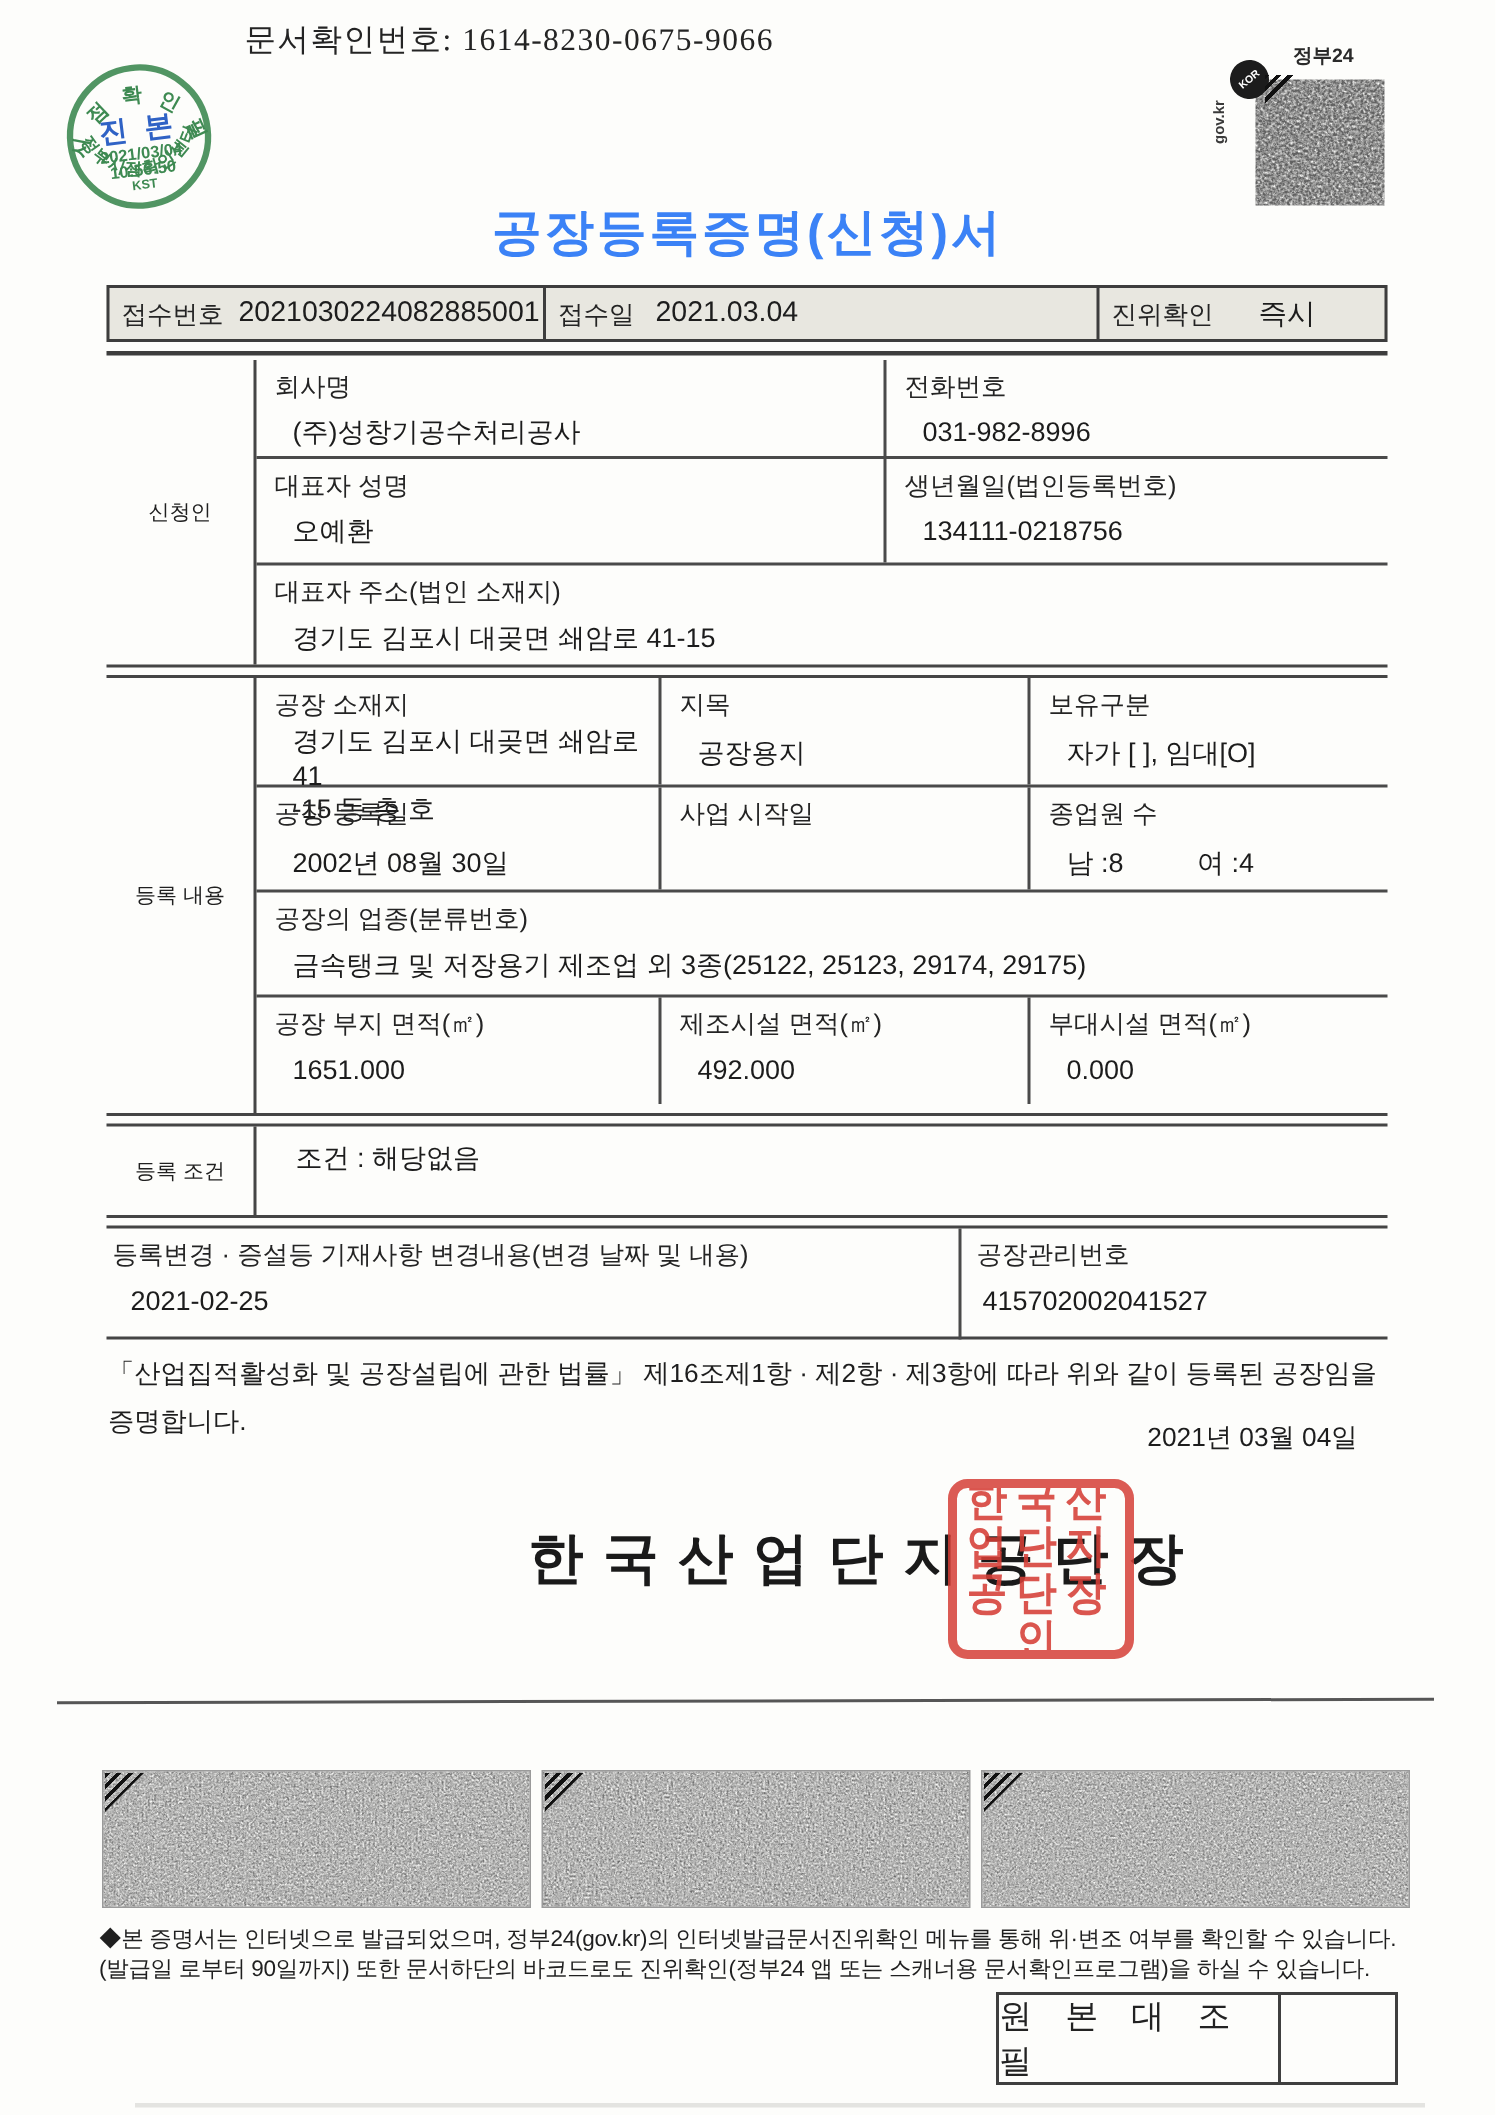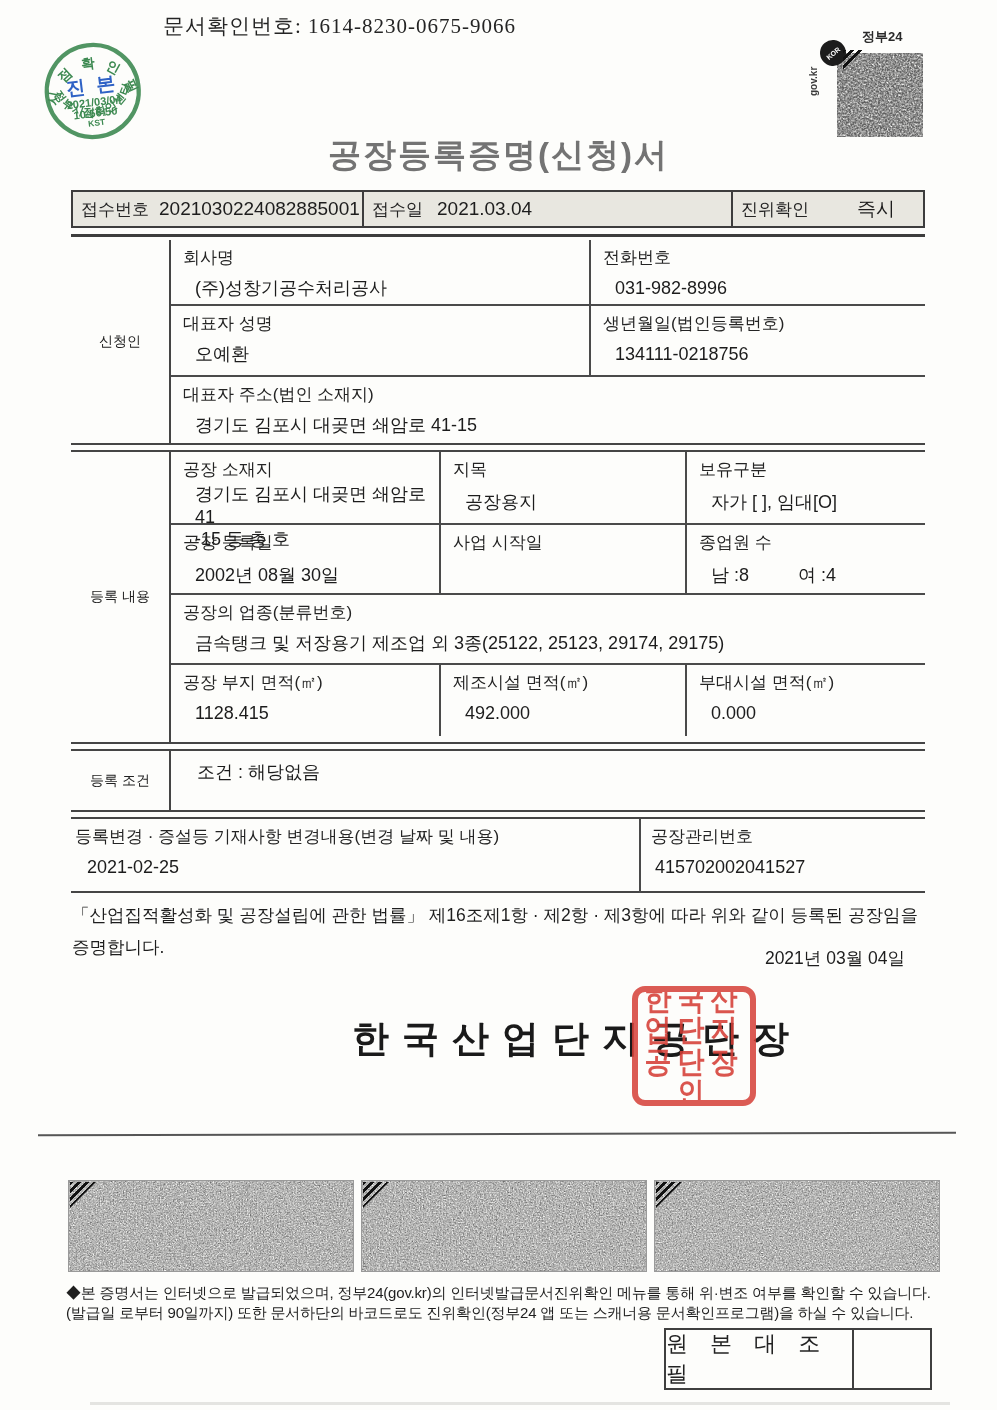--- a/index.html
+++ b/index.html
@@ -15,21 +15,21 @@
            transform:rotate(-90deg);transform-origin:left top;}
   .qr-noise{position:absolute;left:837px;top:53px;width:86px;height:84px;}
   .kor-roundel{position:absolute;left:820px;top:40px;width:26px;height:26px;border-radius:50%;
                background:#1c1c1c;color:#fff;font-size:7px;font-weight:bold;display:flex;
                align-items:center;justify-content:center;transform:rotate(-40deg);}
   .qr-stripes{position:absolute;left:843px;top:50px;width:22px;height:22px;
               background:repeating-linear-gradient(135deg,#111 0 2.5px,rgba(0,0,0,0) 2.5px 5.5px);
               clip-path:polygon(0 0,100% 0,0 100%);}
 
   .title{position:absolute;left:0;top:133px;width:100%;text-align:center;
-         font-size:33px;font-weight:bold;letter-spacing:2px;color:#737373;}
+         font-size:33px;font-weight:bold;letter-spacing:2px;color:#3b82f6;}
 
   
   .receipt{position:absolute;left:71px;top:190px;width:854px;height:38px;
            background:#e8e7e0;border:2px solid #3d3d3d;box-sizing:border-box;display:flex;}
   .receipt .rc{display:flex;align-items:center;box-sizing:border-box;padding-left:8px;}
   .receipt .rc + .rc{border-left:2px solid #3d3d3d;}
   .rlabel{font-size:17px;color:#242424;}
   .rvalue{font-size:19px;color:#1d1d1d;}
 
   
@@ -131,21 +131,21 @@
     <div class="rc" style="width:289px;">
       <span class="rlabel">접수번호</span>
       <span class="rvalue" style="margin-left:10px;">2021030224082885001</span>
     </div>
     <div class="rc" style="width:369px;">
       <span class="rlabel">접수일</span>
       <span class="rvalue" style="margin-left:14px;">2021.03.04</span>
     </div>
     <div class="rc" style="flex:1;">
       <span class="rlabel">진위확인</span>
-      <span class="rvalue" style="margin-left:48px;">즉시</span>
+      <span class="rvalue" style="margin-left:30px;">즉시</span>
     </div>
   </div>
 
   <div class="sline" style="top:234px;"></div>
 
   <div class="sec" style="top:240px;height:203px;">
     <div class="sec-label">신청인</div>
     <div class="sec-body">
       <div class="trow" style="height:64px;">
         <div class="tcell" style="width:418px;">
@@ -215,21 +215,21 @@
       </div>
       <div class="trow" style="height:70px;">
         <div class="tcell" style="flex:1;">
           <div class="clabel">공장의 업종(분류번호)</div>
           <div class="cvalue">금속탱크 및 저장용기 제조업 외 3종(25122, 25123, 29174, 29175)</div>
         </div>
       </div>
       <div class="trow" style="height:73px;">
         <div class="tcell" style="width:268px;">
           <div class="clabel">공장 부지 면적(㎡)</div>
-          <div class="cvalue" style="margin-top:8px;">1128.415</div>
+          <div class="cvalue" style="margin-top:8px;">1651.000</div>
         </div>
         <div class="tcell" style="width:246px;">
           <div class="clabel">제조시설 면적(㎡)</div>
           <div class="cvalue" style="margin-top:8px;">492.000</div>
         </div>
         <div class="tcell" style="flex:1;">
           <div class="clabel">부대시설 면적(㎡)</div>
           <div class="cvalue" style="margin-top:8px;">0.000</div>
         </div>
       </div>

